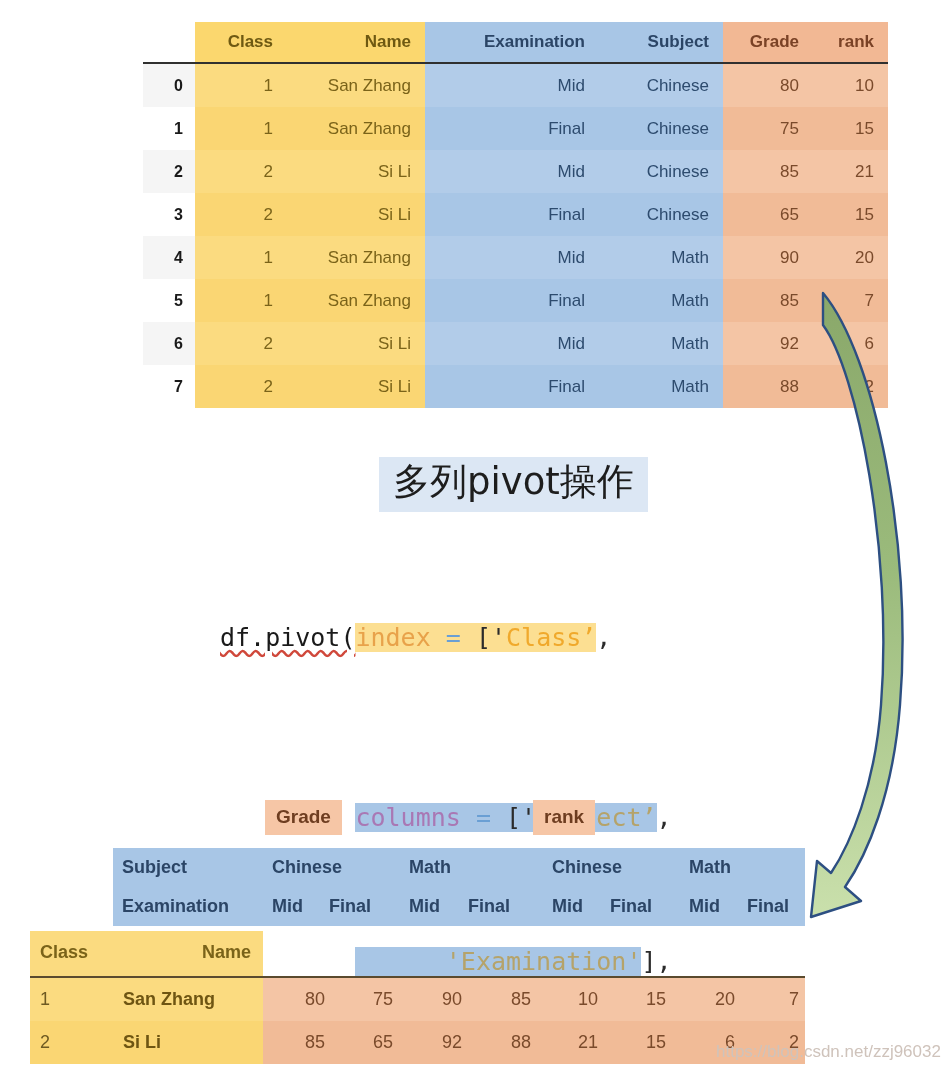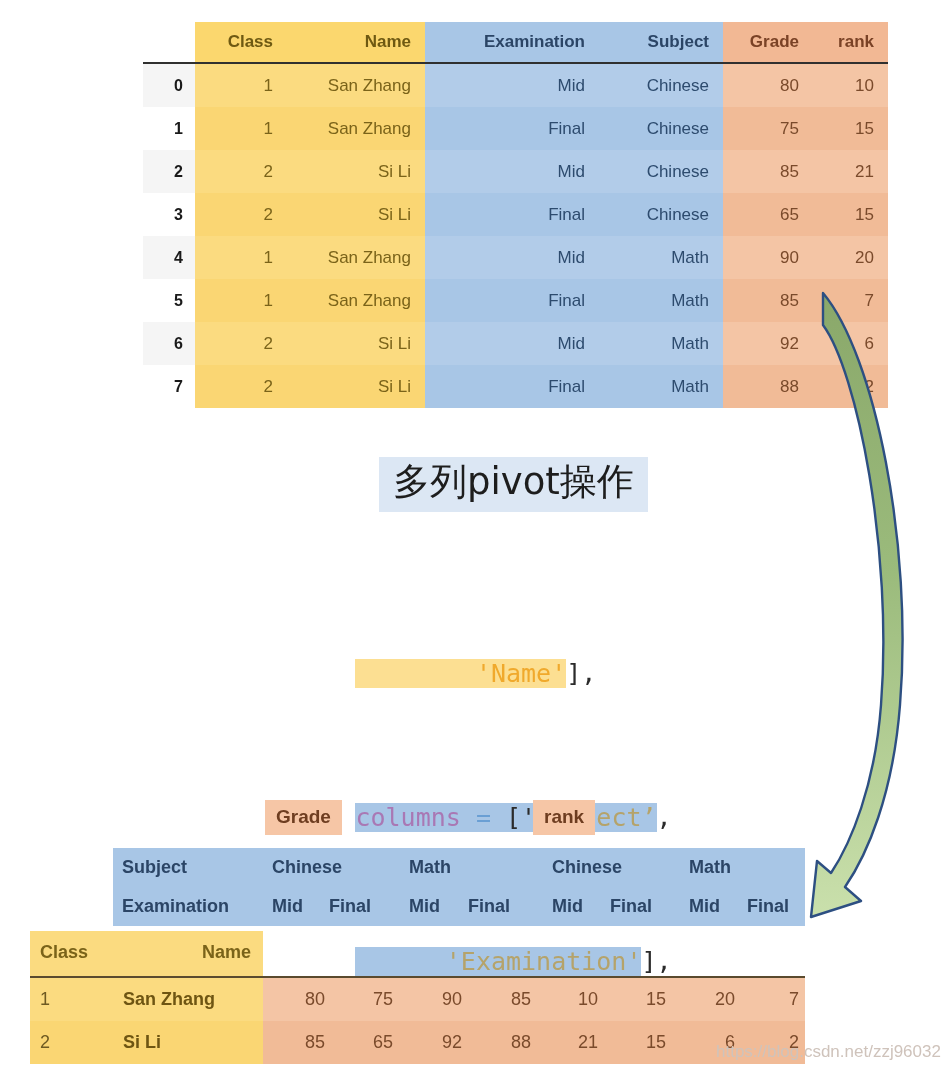--- a/index.html
+++ b/index.html
@@ -294,22 +294,22 @@
         <td class="c-subject g-blue-d">Math</td>
         <td class="c-grade g-orange-d">88</td>
         <td class="c-rank g-orange-d">2</td>
       </tr>
     </tbody>
 </table>
 
 <div id="caption-box">多列pivot操作</div>
 
 <div id="code-block">
-
-  <div class="line"><span class="tok-call" style="visibility:hidden">df.pivot(</span><span class="hl-y">        <span class="tok-str-y">'Name'</span></span><span class="tok-br">],</span></div>
+  <div class="line"><span class="tok-call">df.pivot(</span><span class="hl-y"><span class="tok-kw-idx">index</span> <span class="tok-eq">=</span> <span class="tok-br">['</span><span class="tok-str-y">Class’</span></span><span class="tok-br">,</span></div>
+
 
   <div class="line"><span class="tok-call" style="visibility:hidden">df.pivot(</span><span class="hl-b"><span class="tok-kw-col">columns</span> <span class="tok-eq">=</span> <span class="tok-br">['</span><span class="tok-str-b">Subject’</span></span><span class="tok-br">,</span></div>
 
   <div class="line"><span class="tok-call" style="visibility:hidden">df.pivot(</span><span class="hl-b">      <span class="tok-str-b">'Examination'</span></span><span class="tok-br">],</span></div>
 
   
 
   
 </div>
 

